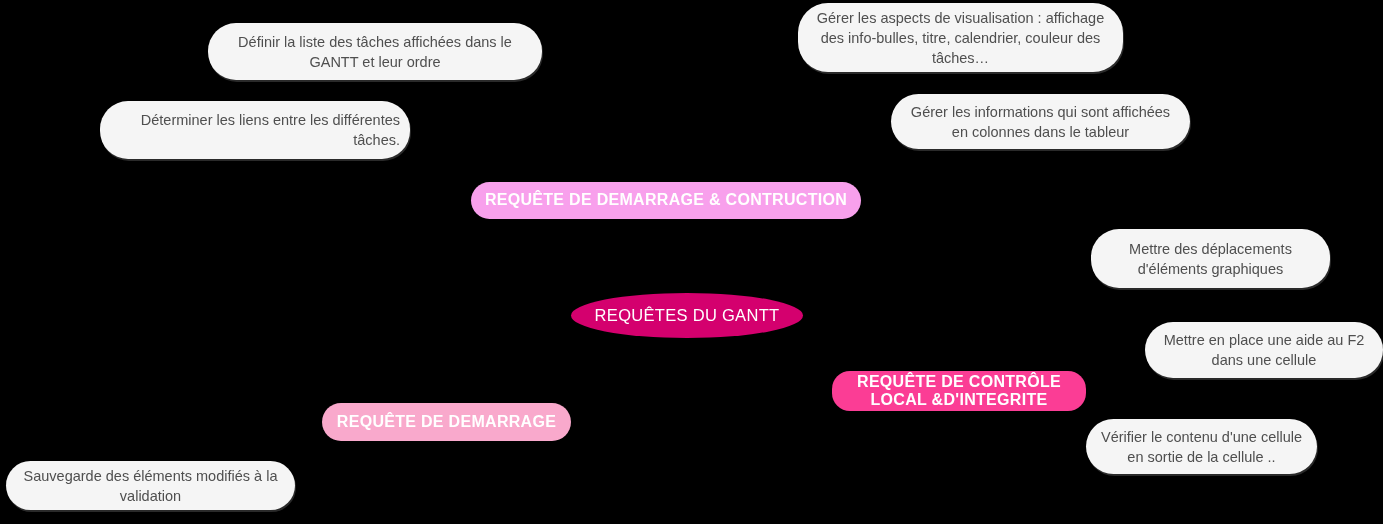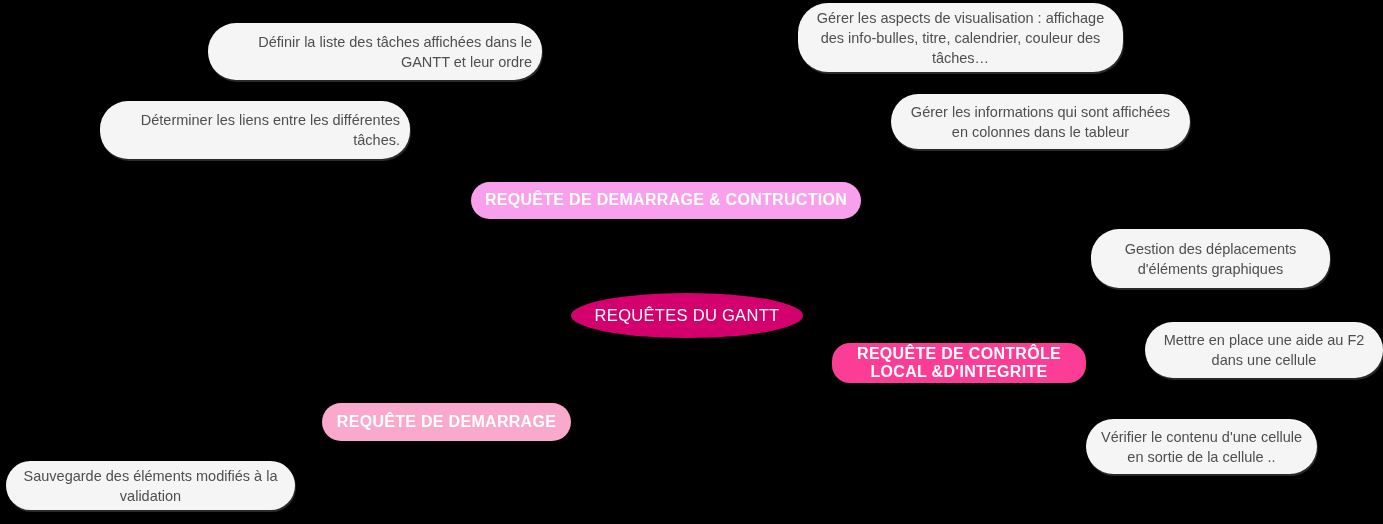--- a/index.html
+++ b/index.html
@@ -43,21 +43,21 @@
   }
   .root-node {
     color: #FFFFFF;
     font-size: 16.5px;
     font-weight: 400;
     letter-spacing: 0.3px;
     border-radius: 50%;
     padding: 2px 8px;
   }
   
-  .n-define   { left: 208px;  top: 23px;  width: 334px; height: 57px; text-align: right; }
+  .n-define   { left: 208px;  top: 23px;  width: 334px; height: 57px; }
   .n-links    { left: 100px;  top: 101px; width: 310px; height: 58px; text-align: right; }
   .n-visu     { left: 798px;  top: 3px;   width: 325px; height: 69px; border-radius: 30px; }
   .n-columns  { left: 891px;  top: 94px;  width: 299px; height: 55px; }
   .n-demar    { left: 471px;  top: 182px; width: 390px; height: 37px; }
   .n-root     { left: 571px;  top: 293px; width: 232px; height: 45px; }
   .n-graph    { left: 1091px; top: 229px; width: 239px; height: 59px; }
   .n-ctrl     { left: 832px;  top: 343px; width: 254px; height: 40px; border-radius: 18px; }
   .n-f2       { left: 1145px; top: 322px; width: 238px; height: 56px; }
   .n-valid    { left: 322px;  top: 403px; width: 249px; height: 38px; }
   .n-save     { left: 6px;    top: 461px; width: 289px; height: 49px; }
@@ -86,24 +86,24 @@
 
   <div class="node branch n-demar" style="background: rgb(248, 160, 236);">
     <span>REQUÊTE DE DEMARRAGE &amp; CONTRUCTION</span>
   </div>
 
   <div class="node root-node n-root" style="background: rgb(212, 0, 110);">
     <span>REQUÊTES DU GANTT</span>
   </div>
 
   <div class="node leaf n-graph">
-    <span>Gestion des déplacements d'éléments graphiques</span>
+    <span>Mettre des déplacements d'éléments graphiques</span>
   </div>
 
-  <div class="node branch n-ctrl" style="background: rgb(251, 61, 149);">
+  <div class="node branch n-ctrl" style="background: rgb(251, 61, 149); margin-top: 28px;">
     <span>REQUÊTE DE CONTRÔLE LOCAL &amp;D'INTEGRITE</span>
   </div>
 
   <div class="node leaf n-f2">
     <span>Mettre en place une aide au F2 dans une cellule</span>
   </div>
 
   <div class="node branch n-valid" style="background: rgb(249, 169, 204);">
     <span>REQUÊTE DE DEMARRAGE</span>
   </div>

